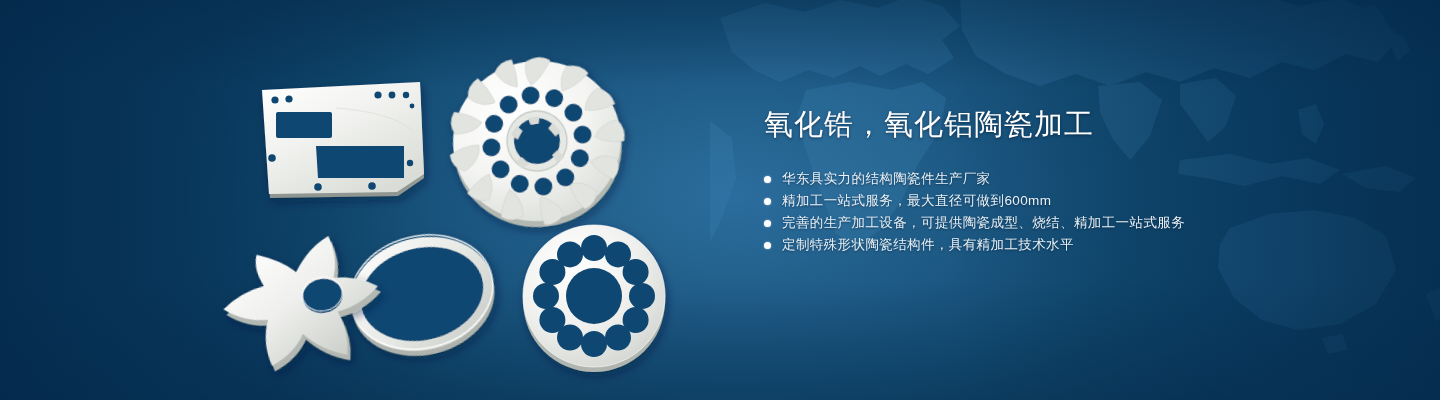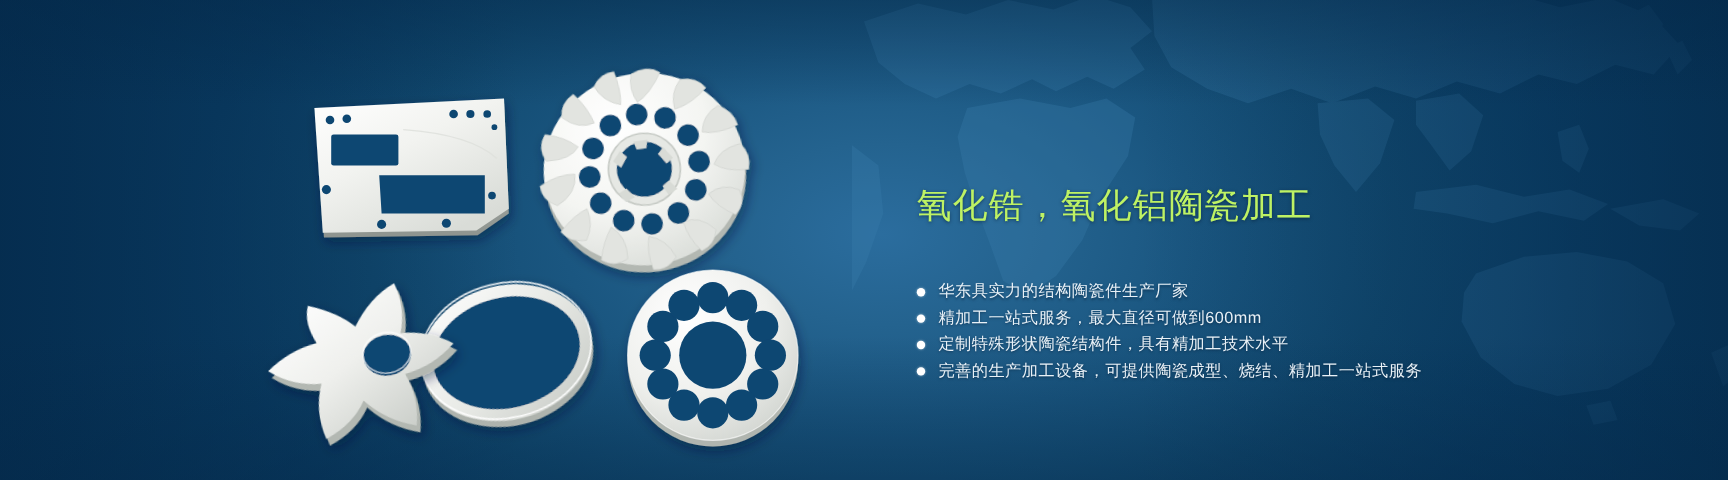--- a/index.html
+++ b/index.html
@@ -45,27 +45,26 @@
   
   .content {
     position:absolute;
     left:764px; top:104px;
     width:620px;
   }
   .headline {
     font-size:29px;
     line-height:40px;
     letter-spacing:1px;
-    color:#bef264;
+    color:#ffffff;
     font-weight:400;
     text-shadow:0 1px 3px rgba(0,20,40,0.55);
     white-space:nowrap;
-    margin-top:48px;
-  }
-  .bullets { margin-top:40px; }
+  }
+  .bullets { margin-top:24px; }
   .bullet {
     display:flex;
     align-items:center;
     height:22px;
     margin-bottom:0px;
   }
   .dot {
     width:7px; height:7px;
     border-radius:50%;
     background:#ffffff;
@@ -273,22 +272,22 @@
       <div class="bullet">
         <span class="dot"></span>
         <span class="bullet-text">华东具实力的结构陶瓷件生产厂家</span>
       </div>
       <div class="bullet">
         <span class="dot"></span>
         <span class="bullet-text">精加工一站式服务，最大直径可做到600mm</span>
       </div>
       <div class="bullet">
         <span class="dot"></span>
+        <span class="bullet-text">完善的生产加工设备，可提供陶瓷成型、烧结、精加工一站式服务</span>
+      </div>
+      <div class="bullet">
+        <span class="dot"></span>
         <span class="bullet-text">定制特殊形状陶瓷结构件，具有精加工技术水平</span>
-      </div>
-      <div class="bullet">
-        <span class="dot"></span>
-        <span class="bullet-text">完善的生产加工设备，可提供陶瓷成型、烧结、精加工一站式服务</span>
       </div>
     </div>
   </div>
 
 </div>
 
 </body></html>

